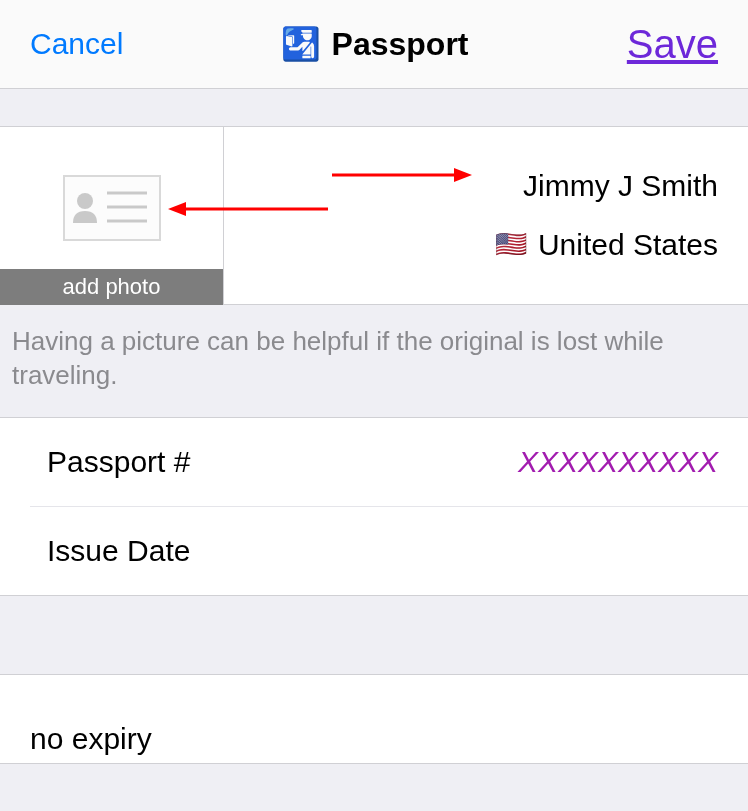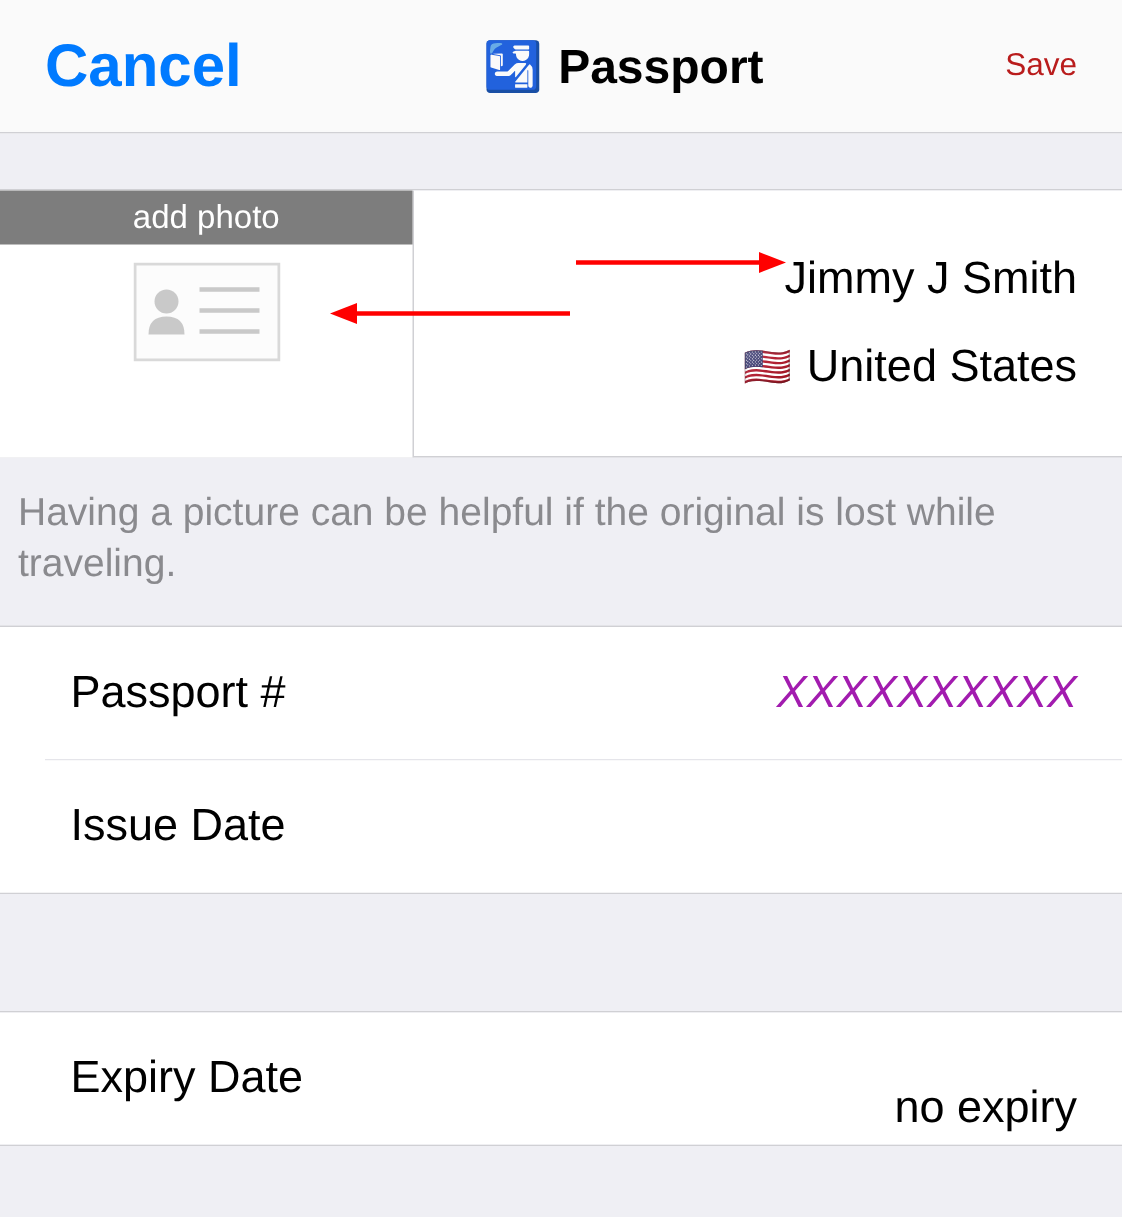--- a/index.html
+++ b/index.html
@@ -18,60 +18,61 @@
       display: flex;
       align-items: center;
       justify-content: space-between;
       padding: 20px 30px;
       background: #fafafa;
       height: 89px;
       border-bottom: 1px solid #d0d0d4;
     }
     .header-left {
       color: #007aff;
-      font-size: 40px;
-      font-weight: 700;
+      font-size: 30px;
+      font-weight: 400;
       cursor: pointer;
     }
     .header-center {
       display: flex;
       align-items: center;
       gap: 10px;
       font-size: 32px;
       font-weight: 700;
       color: #000;
     }
     .header-icon {
       font-size: 32px;
     }
     .header-right {
-      color: #b91c1c;
-      font-size: 21px;
+      color: #6d28d9;
+      font-size: 40px;
       font-weight: 400;
       cursor: pointer;
+      text-decoration: underline;
     }
     .spacer-top {
       height: 38px;
       background: #efeff4;
       border-bottom: 1px solid #d0d0d4;
     }
     .photo-section {
       display: flex;
       background: #ffffff;
       position: relative;
       height: 178px;
       border-bottom: 1px solid #d0d0d4;
     }
     .photo-box {
-      width: 276px;
+      width: 224px;
       height: 178px;
       display: flex;
       flex-direction: column;
       align-items: center;
-      justify-content: flex-start;
+      justify-content: flex-end;
       border-right: 1px solid #d0d0d4;
       background: #ffffff;
       position: relative;
     }
     .id-card-icon {
       position: absolute;
       top: 48px;
       left: 50%;
       transform: translateX(-50%);
     }
@@ -224,18 +225,17 @@
   <div class="field-row">
     <span class="field-label">Issue Date</span>
     <span class="field-value"></span>
   </div>
 </div>
 
 <div class="spacer-gap"></div>
 
 <div class="section-white">
   <div class="field-row">
-    <span class="field-label">Expiry Date</span>
     <span class="field-value">no expiry</span>
   </div>
 </div>
 
 <div class="spacer-bottom"></div>
 
 </body></html>

